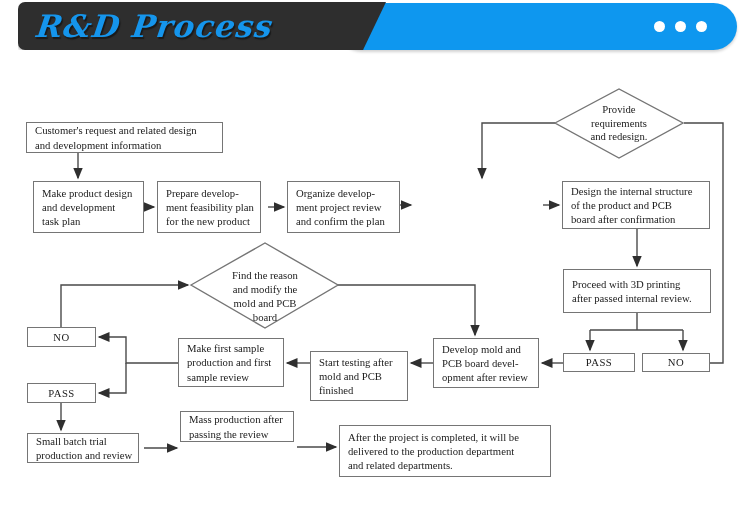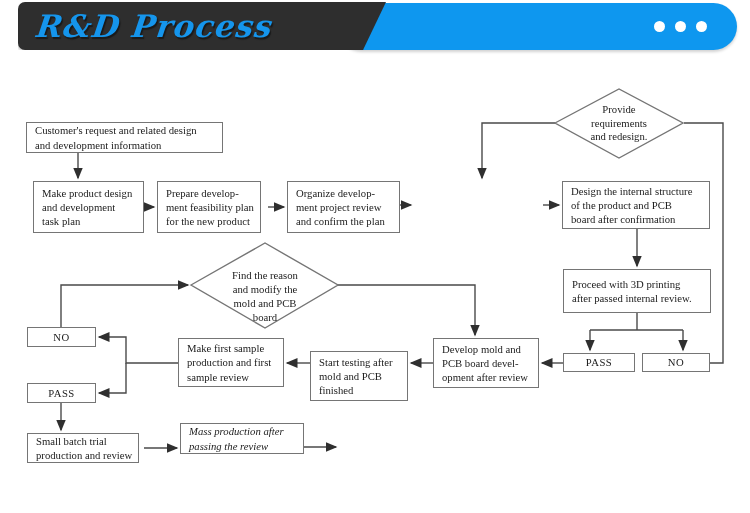--- a/index.html
+++ b/index.html
@@ -45,21 +45,21 @@
   #n-structure  {left:562px; top:181px; width:148px; height:48px;}
   #n-printing   {left:563px; top:269px; width:148px; height:44px;}
   #n-pass-r     {left:563px; top:353px; width:72px;  height:19px;}
   #n-no-r       {left:642px; top:353px; width:68px;  height:19px;}
   #n-develop    {left:433px; top:338px; width:106px; height:50px;}
   #n-testing    {left:310px; top:338px; width:98px;  height:50px;margin-top:13px;}
   #n-sample     {left:178px; top:338px; width:106px; height:49px;}
   #n-no-l       {left:27px;  top:327px; width:69px;  height:20px;}
   #n-pass-l     {left:27px;  top:383px; width:69px;  height:20px;}
   #n-batch      {left:27px;  top:433px; width:112px; height:30px;}
-  #n-mass       {left:180px; top:423px; width:124px; height:31px;font-style:italic;}
+  #n-mass       {left:180px; top:411px; width:114px; height:31px;}
   #n-delivery   {left:339px; top:425px; width:212px; height:52px;}
   #d1-text      {left:560px; top:95px;  width:118px; height:57px;}
   #d2-text      {left:196px; top:261px; width:138px; height:72px;}
 </style>
 </head>
 <body>
 
 <div class="header">
   <div class="blue-pill"></div>
   <div class="dark-bar"></div>
@@ -146,20 +146,23 @@
 finished</div>
   <div class="node" id="n-sample">Make first sample
 production and first
 sample review</div>
   <div class="node center" id="n-no-l">NO</div>
   <div class="node center" id="n-pass-l">PASS</div>
   <div class="node" id="n-batch">Small batch trial
 production and review</div>
   <div class="node" id="n-mass">Mass production after
 passing the review</div>
+  <div class="node" id="n-delivery">After the project is completed, it will be
+delivered to the production department
+and related departments.</div>
 
   <div class="dtext" id="d1-text">Provide
 requirements
 and redesign.</div>
   <div class="dtext" id="d2-text">Find the reason
 and modify the
 mold and PCB
 board</div>
 
 </div>

